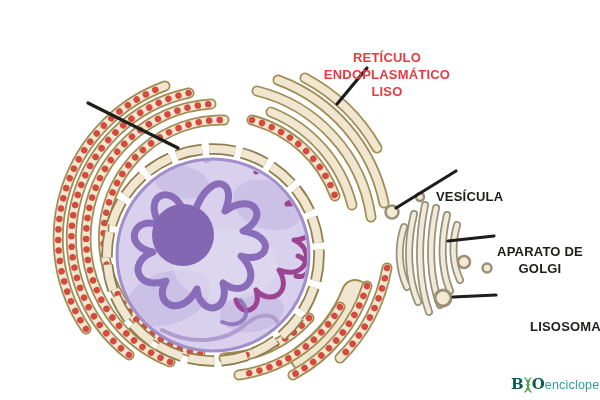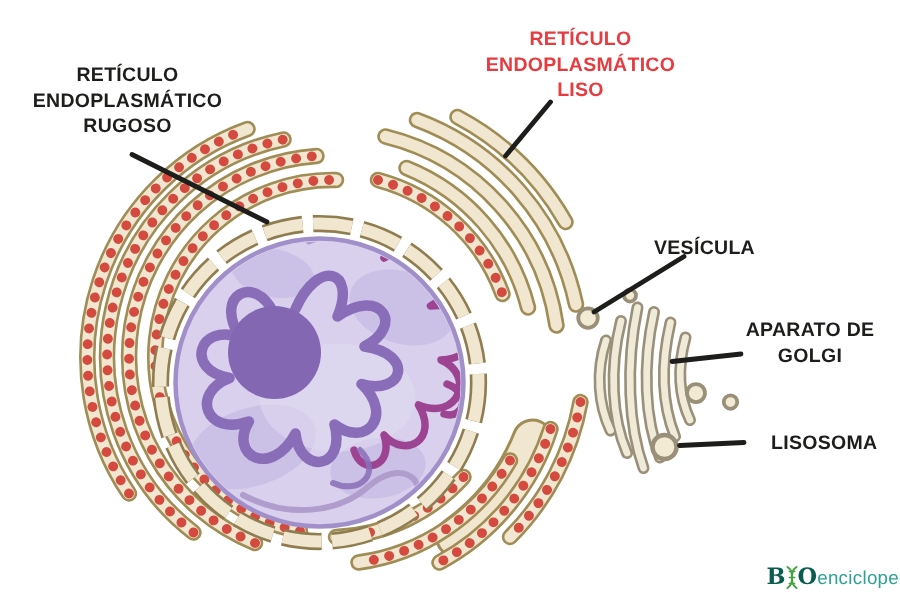--- a/index.html
+++ b/index.html
@@ -6,20 +6,21 @@
   .stage{
     position:relative;width:600px;height:400px;background:#fff;overflow:hidden;
     font-family:"Liberation Sans","DejaVu Sans",sans-serif;
   }
   .stage svg.cell{position:absolute;left:0;top:0;}
   
   .lbl{
     position:absolute;font-size:13px;font-weight:600;letter-spacing:.2px;
     line-height:1.32;text-align:center;color:var(--label-black,#1d1d1b);
     white-space:normal;
+    margin-top:32px;
   }
   .lbl-red{color:var(--label-red,#e73b40);}
   .lbl-one{white-space:nowrap;text-align:left;}
   
   .band{fill:none;stroke:var(--membrane-outline,#a08d55);stroke-width:11;stroke-linecap:round;}
   .bandfill{fill:none;stroke:var(--membrane-fill,#f1e6cf);stroke-width:7.5;stroke-linecap:round;}
   .blob{stroke-width:28;}
   .blobfill{stroke-width:24;}
   .dots{
     fill:none;stroke:var(--ribosome-red,#d44a3f);stroke-width:6.6;
@@ -193,29 +194,28 @@
 
     <g>
       <line class="leader" x1="88" y1="103" x2="178" y2="148"></line>
       <line class="leader" x1="367" y1="68" x2="337" y2="104"></line>
       <line class="leader" x1="456" y1="171" x2="396" y2="208"></line>
       <line class="leader" x1="494" y1="236" x2="448" y2="241"></line>
       <line class="leader" x1="496" y1="295" x2="453" y2="297"></line>
     </g>
   </svg>
 
-  <div class="lbl" style="left:10px;top:41px;width:150px;">RETÍCULO ENDOPLASMÁTICO RUGOSO</div>
 
   <div class="lbl lbl-red" style="left:312px;top:17px;width:150px;">RETÍCULO ENDOPLASMÁTICO LISO</div>
 
   <div class="lbl lbl-one" style="left:436px;top:156px;">VESÍCULA</div>
 
   <div class="lbl" style="left:478px;top:211px;width:124px;">APARATO DE GOLGI</div>
 
-  <div class="lbl lbl-one" style="left:514px;top:286px;">LISOSOMA</div>
+  <div class="lbl lbl-one" style="left:530px;top:286px;">LISOSOMA</div>
 
   <div class="wm">
     <span class="wm-cap">B</span>
     <svg class="wm-dna" width="10" height="16" viewBox="0 0 10 16">
       <g fill="none" stroke="#44a340" stroke-width="1.4" stroke-linecap="round">
         <path d="M2 1 C8 5 2 11 8 15"></path>
         <path d="M8 1 C2 5 8 11 2 15"></path>
         <path d="M3.2 4 L6.8 4 M3.2 8 L6.8 8 M3.2 12 L6.8 12" stroke-width="1"></path>
       </g>
     </svg>

